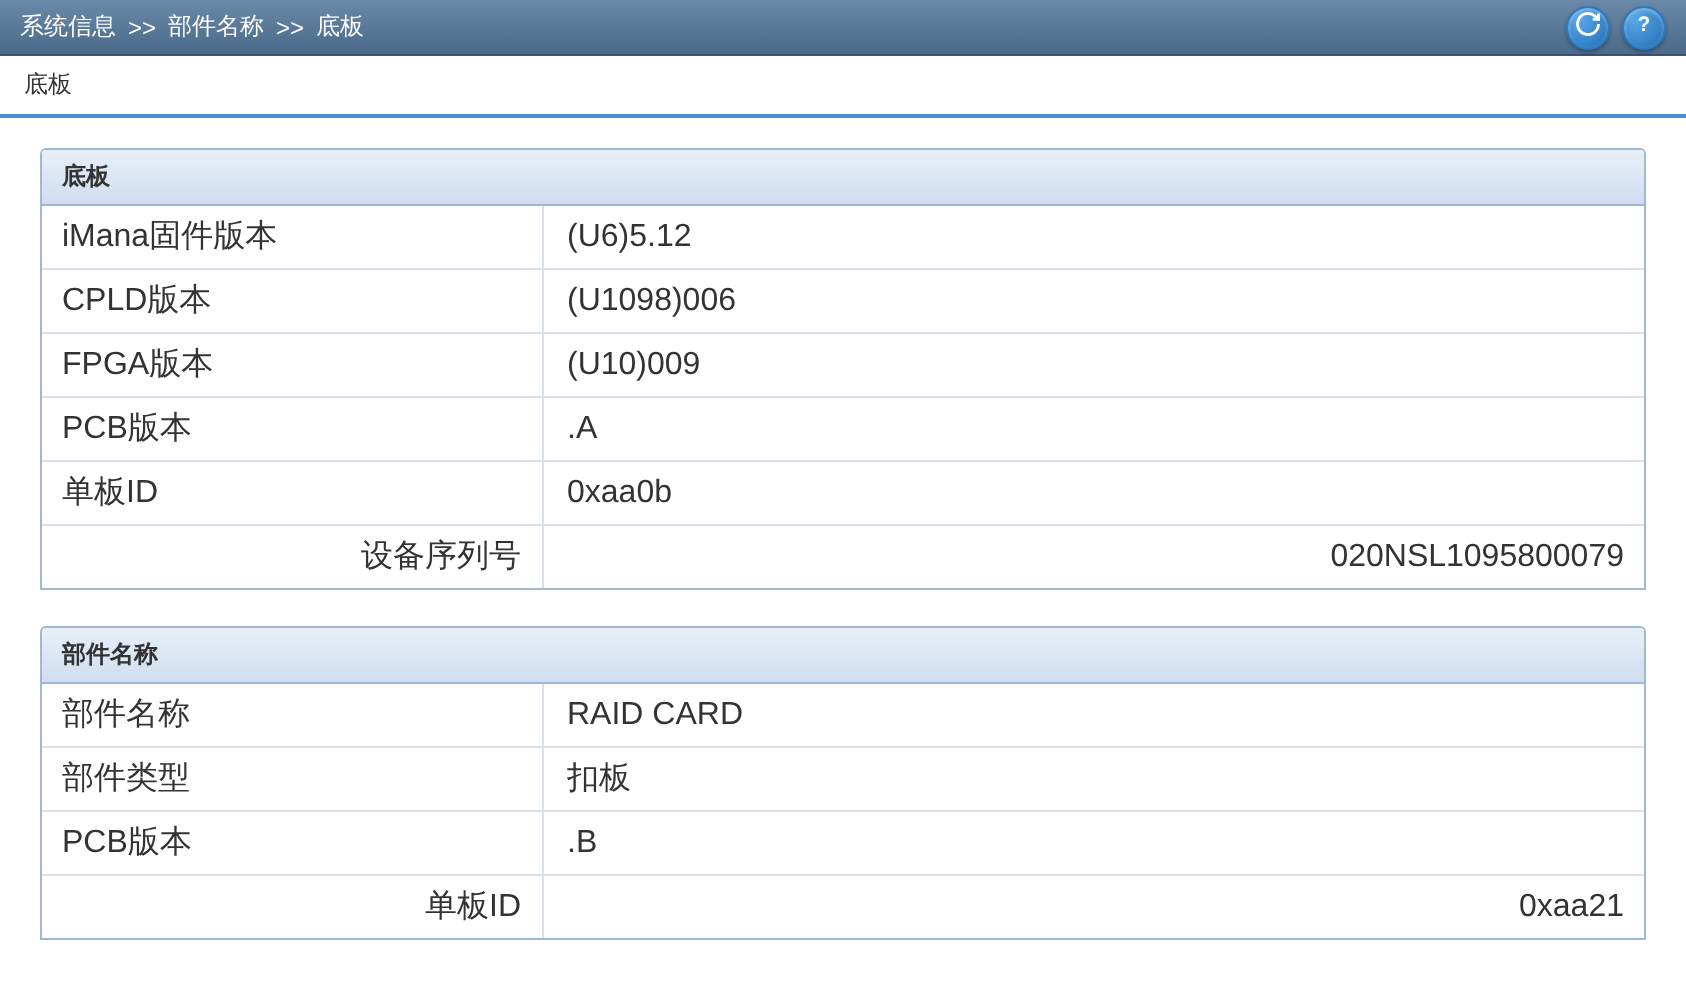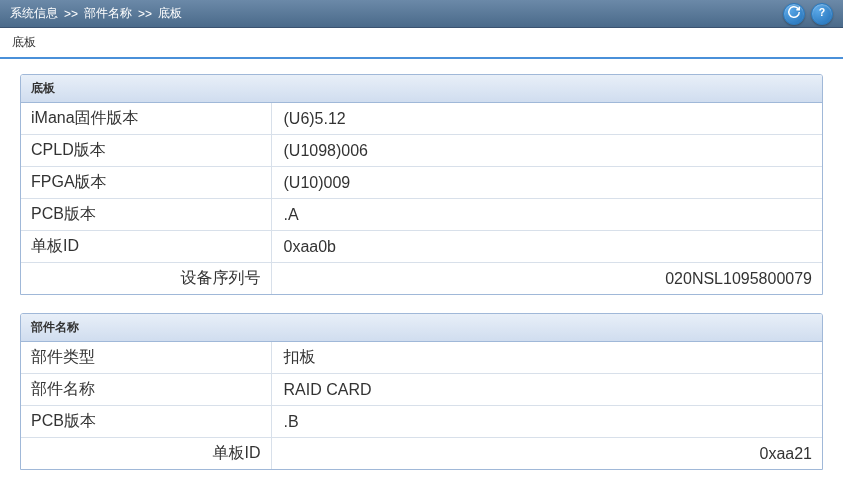--- a/index.html
+++ b/index.html
@@ -163,26 +163,26 @@
       </tr>
     </tbody>
       </table>
   </div>
 
   <div class="panel">
     <div class="panel-header">部件名称</div>
     <table class="info-table">
       <tbody>
           <tr>
+        <td class="label">部件名称</td>
+        <td class="value">RAID CARD</td>
+      </tr>
+      <tr>
         <td class="label">部件类型</td>
         <td class="value">扣板</td>
-      </tr>
-      <tr>
-        <td class="label">部件名称</td>
-        <td class="value">RAID CARD</td>
       </tr>
       <tr>
         <td class="label">PCB版本</td>
         <td class="value">.B</td>
       </tr>
       <tr>
         <td class="label">单板ID</td>
         <td class="value">0xaa21</td>
       </tr>
 

